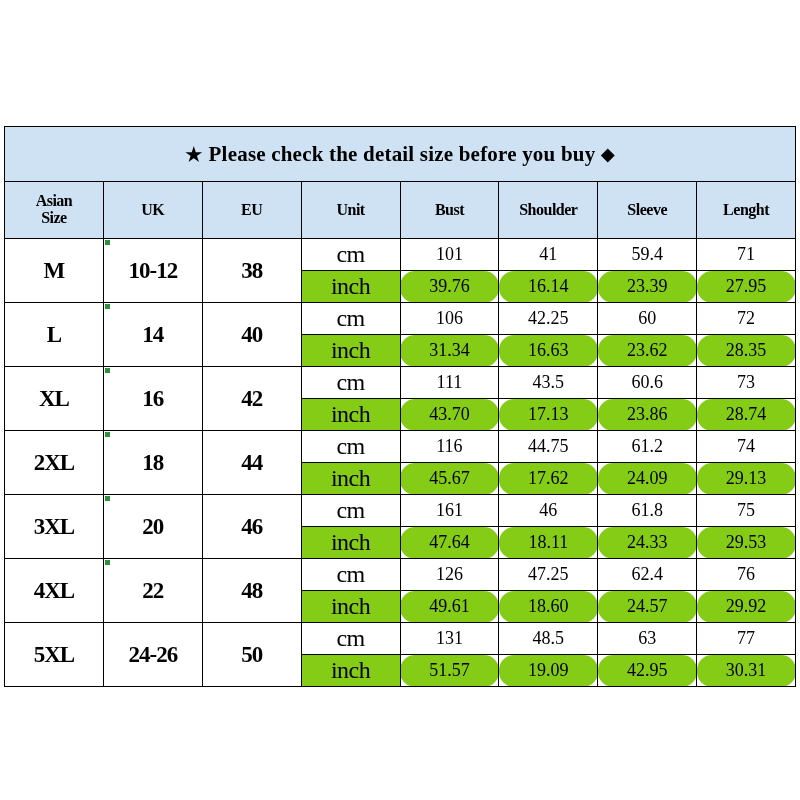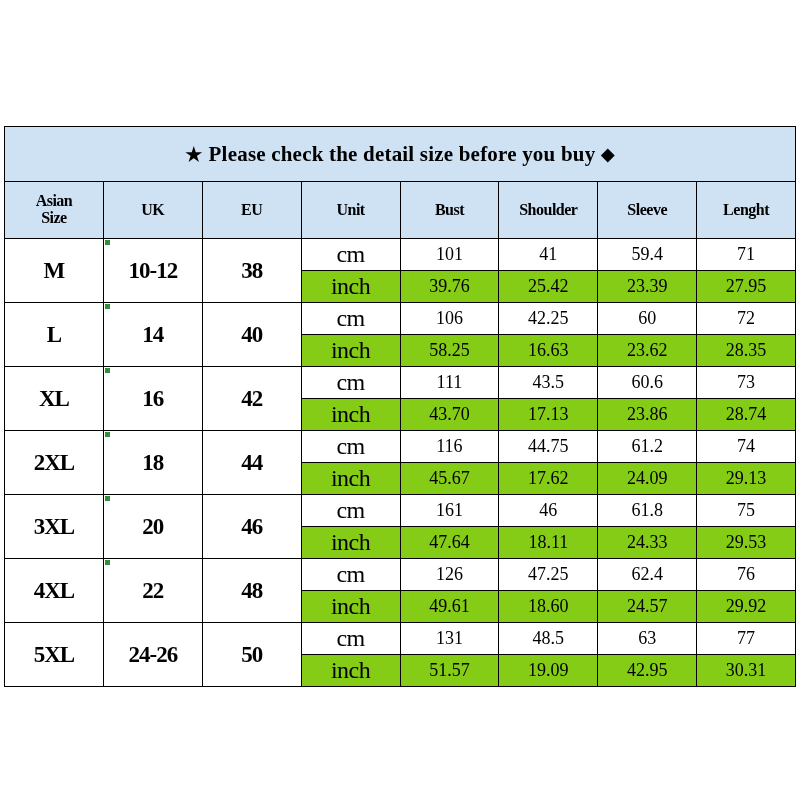--- a/index.html
+++ b/index.html
@@ -73,20 +73,21 @@
   .unit-cell {
     font-size: 24px;
     font-family: "Liberation Mono", monospace;
     height: 31px;
     letter-spacing: -0.5px;
   }
   .val-cell {
     font-size: 18px;
     font-family: "Liberation Sans", sans-serif;
     height: 31px;
+    border-radius: 15px;
   }
   tr.inch-row td.unit-cell,
   tr.inch-row td.val-cell {
     background: #84cc16;
   }
   .col-asian { width: 90px; }
   .col-uk    { width: 102px; }
   .col-eu    { width: 86px; }
   .col-unit  { width: 80px; }
   .col-bust  { width: 104px; }
@@ -145,38 +146,38 @@
           <td class="size-cell" rowspan="2">38</td>
           <td class="unit-cell">cm</td>
           <td class="val-cell">101</td>
           <td class="val-cell">41</td>
           <td class="val-cell">59.4</td>
           <td class="val-cell">71</td>
         </tr>
         <tr class="inch-row">
           <td class="unit-cell">inch</td>
           <td class="val-cell">39.76</td>
-          <td class="val-cell">25.42</td>
+          <td class="val-cell">16.14</td>
           <td class="val-cell">23.39</td>
           <td class="val-cell">27.95</td>
         </tr>
 
         <tr class="cm-row">
           <td class="size-cell" rowspan="2">L</td>
           <td class="size-cell tick" rowspan="2">14</td>
           <td class="size-cell" rowspan="2">40</td>
           <td class="unit-cell">cm</td>
           <td class="val-cell">106</td>
           <td class="val-cell">42.25</td>
           <td class="val-cell">60</td>
           <td class="val-cell">72</td>
         </tr>
         <tr class="inch-row">
           <td class="unit-cell">inch</td>
-          <td class="val-cell">58.25</td>
+          <td class="val-cell">31.34</td>
           <td class="val-cell">16.63</td>
           <td class="val-cell">23.62</td>
           <td class="val-cell">28.35</td>
         </tr>
 
         <tr class="cm-row">
           <td class="size-cell" rowspan="2">XL</td>
           <td class="size-cell tick" rowspan="2">16</td>
           <td class="size-cell" rowspan="2">42</td>
           <td class="unit-cell">cm</td>

